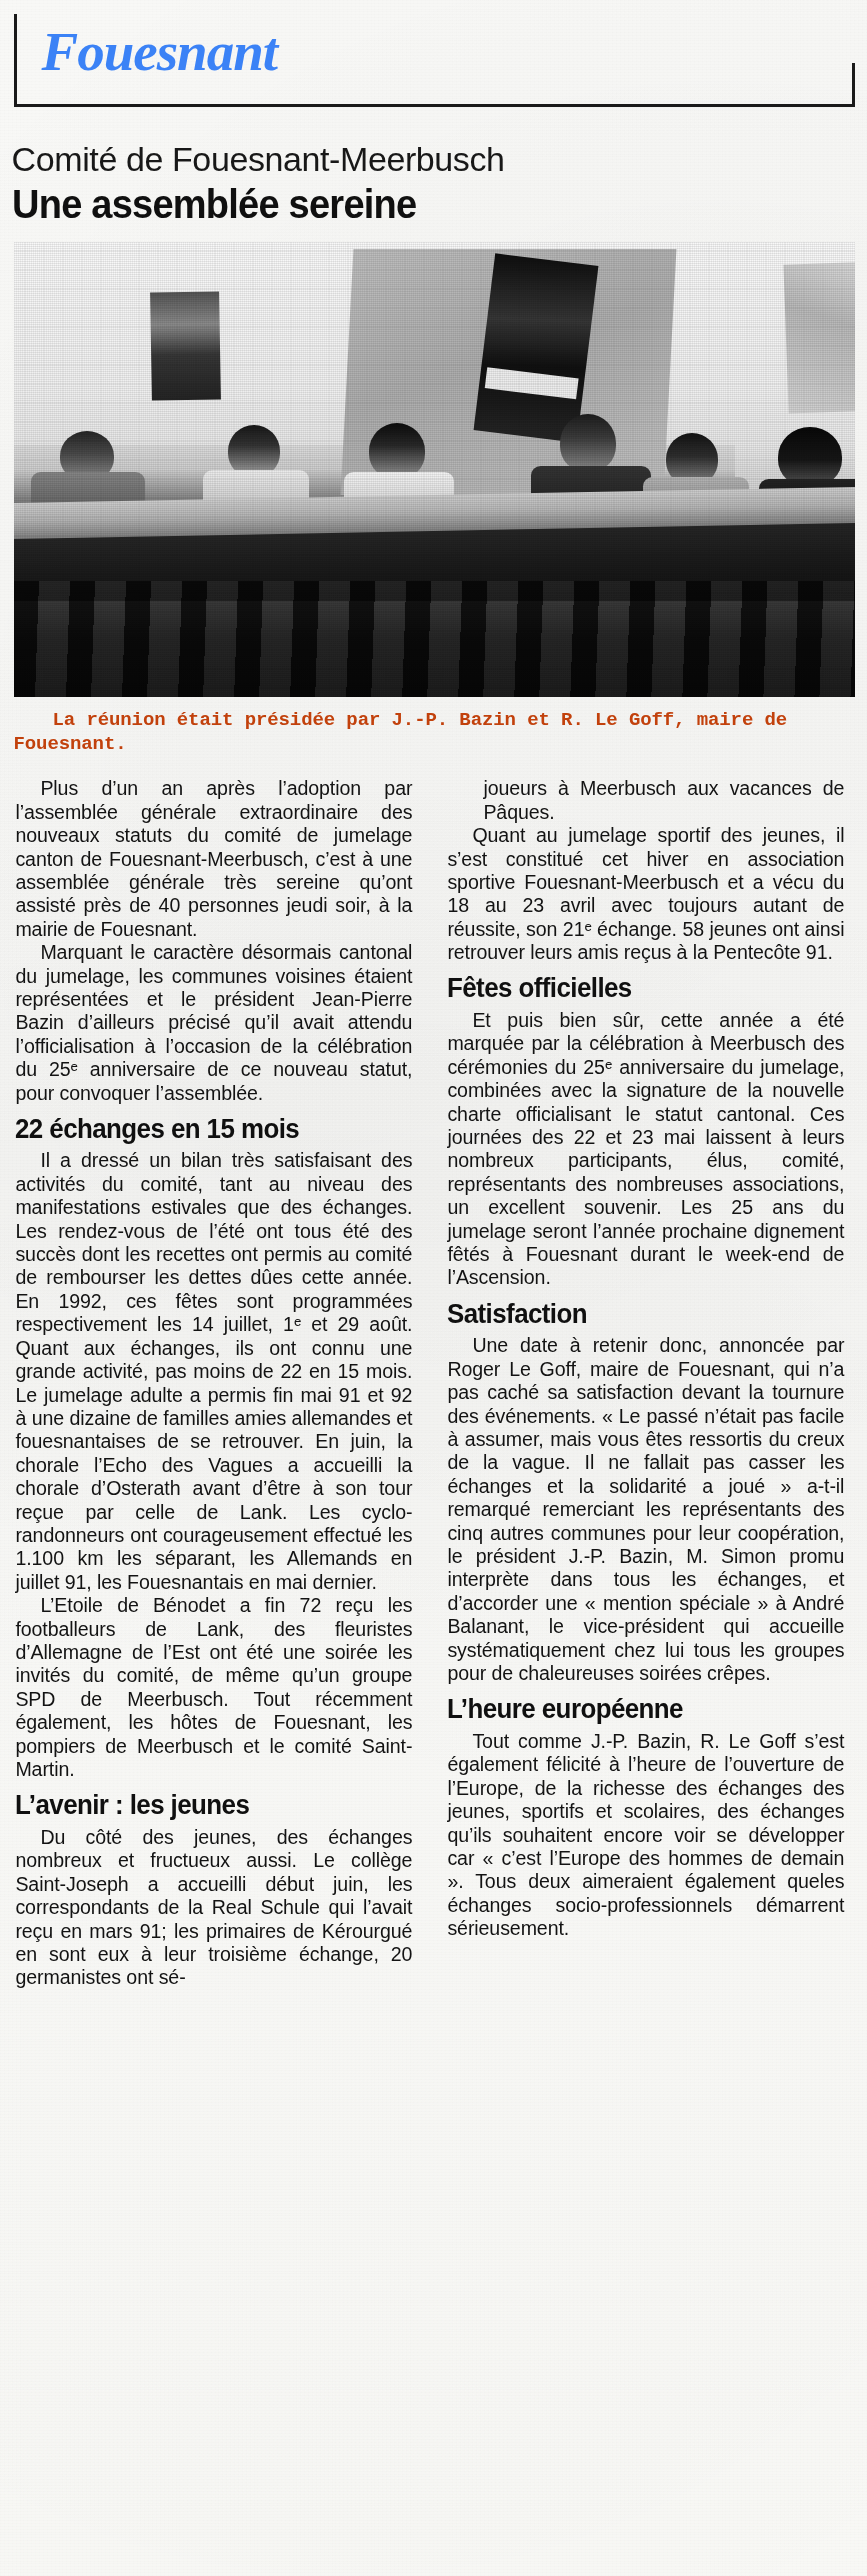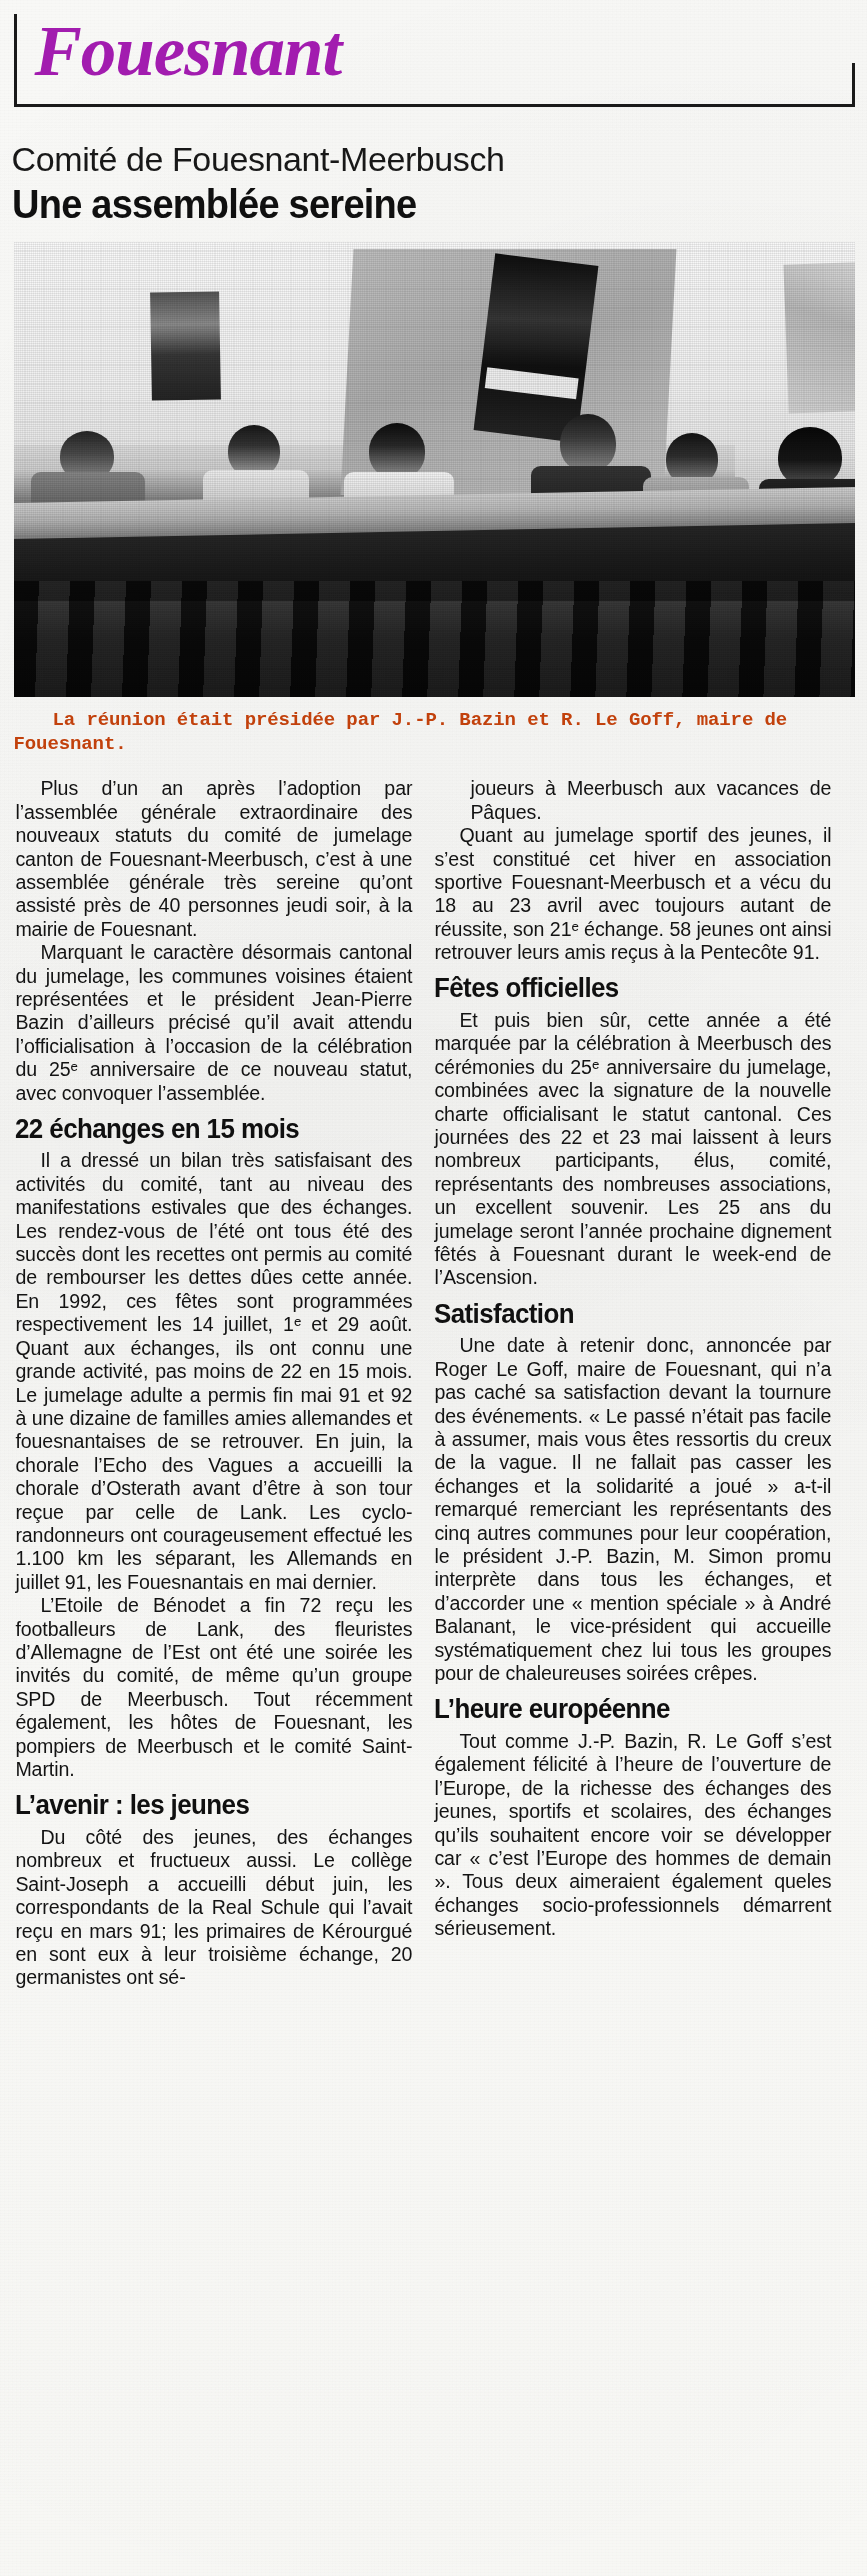--- a/index.html
+++ b/index.html
@@ -62,29 +62,29 @@
   .masthead::after {
     
     content: "";
     position: absolute;
     right: 0; bottom: -3.9px;
     width: 2.9px; height: 44px;
     background: #1a1a1a;
   }
   .masthead-title {
     position: absolute;
-    left: 18px;
+    left: 25px;
     top: -3.9px;
     font-family: "Liberation Serif", "DejaVu Serif", serif;
     font-weight: bold;
     font-style: italic;
-    font-size: 71px;
+    font-size: 55px;
     letter-spacing: -1px;
     line-height: 83px;
-    color: #a21caf;
+    color: #3b82f6;
     white-space: nowrap;
   }
 
   
   .kicker {
     margin: 35px 0 0 11.6px;
     font-size: 34px;
     font-weight: 400;
     line-height: 35px;
     letter-spacing: -0.4px;
@@ -187,21 +187,21 @@
     letter-spacing: -0.1px;
     text-indent: 39px;
     color: #c2410c;
     font-family: Liberation Mono, monospace;
   }
 
   
   .columns {
     margin: 21px 11.6px 0 15.4px;
     display: flex;
-    gap: 22px;
+    gap: 35px;
     align-items: flex-start;
   }
   .col {
     width: 397px;
     flex: 0 0 397px;
   }
   .col p {
     margin: 0;
     font-size: 19.6px;
     line-height: 23.4px;
@@ -279,21 +279,21 @@
       <div class="photo-halftone"></div>
     </div>
   </div>
 
   <div class="caption">La réunion était présidée par J.-P. Bazin et R. Le Goff, maire de Fouesnant.</div>
 
   <div class="columns">
 
     <div class="col">
       <p>Plus d’un an après l’adoption par l’assemblée générale extraordinaire des nouveaux statuts du comité de jumelage canton de Fouesnant-Meerbusch, c’est à une assemblée générale très sereine qu’ont assisté près de 40 personnes jeudi soir, à la mairie de Fouesnant.</p>
-      <p>Marquant le caractère désormais cantonal du jumelage, les communes voisines étaient représentées et le président Jean-Pierre Bazin d’ailleurs précisé qu’il avait attendu l’officialisation à l’occasion de la célébration du 25ᵉ anniversaire de ce nouveau statut, avec convoquer l’assemblée.</p>
+      <p>Marquant le caractère désormais cantonal du jumelage, les communes voisines étaient représentées et le président Jean-Pierre Bazin d’ailleurs précisé qu’il avait attendu l’officialisation à l’occasion de la célébration du 25ᵉ anniversaire de ce nouveau statut, pour convoquer l’assemblée.</p>
       <h3>22 échanges en 15 mois</h3>
       <p>Il a dressé un bilan très satisfaisant des activités du comité, tant au niveau des manifestations estivales que des échanges. Les rendez-vous de l’été ont tous été des succès dont les recettes ont permis au comité de rembourser les dettes dûes cette année. En 1992, ces fêtes sont programmées respectivement les 14 juillet, 1ᵉ et 29 août. Quant aux échanges, ils ont connu une grande activité, pas moins de 22 en 15 mois. Le jumelage adulte a permis fin mai 91 et 92 à une dizaine de familles amies allemandes et fouesnantaises de se retrouver. En juin, la chorale l’Echo des Vagues a accueilli la chorale d’Osterath avant d’être à son tour reçue par celle de Lank. Les cyclo-randonneurs ont courageusement effectué les 1.100 km les séparant, les Allemands en juillet 91, les Fouesnantais en mai dernier.</p>
       <p>L’Etoile de Bénodet a fin 72 reçu les footballeurs de Lank, des fleuristes d’Allemagne de l’Est ont été une soirée les invités du comité, de même qu’un groupe SPD de Meerbusch. Tout récemment également, les hôtes de Fouesnant, les pompiers de Meerbusch et le comité Saint-Martin.</p>
       <h3>L’avenir : les jeunes</h3>
       <p>Du côté des jeunes, des échanges nombreux et fructueux aussi. Le collège Saint-Joseph a accueilli début juin, les correspondants de la Real Schule qui l’avait reçu en mars 91; les primaires de Kérourgué en sont eux à leur troisième échange, 20 germanistes ont sé-</p>
     </div>
 
     <div class="col">
       <p class="noindent">joueurs à Meerbusch aux vacances de Pâques.</p>
       <p>Quant au jumelage sportif des jeunes, il s’est constitué cet hiver en association sportive Fouesnant-Meerbusch et a vécu du 18 au 23 avril avec toujours autant de réussite, son 21ᵉ échange. 58 jeunes ont ainsi retrouver leurs amis reçus à la Pentecôte 91.</p>

